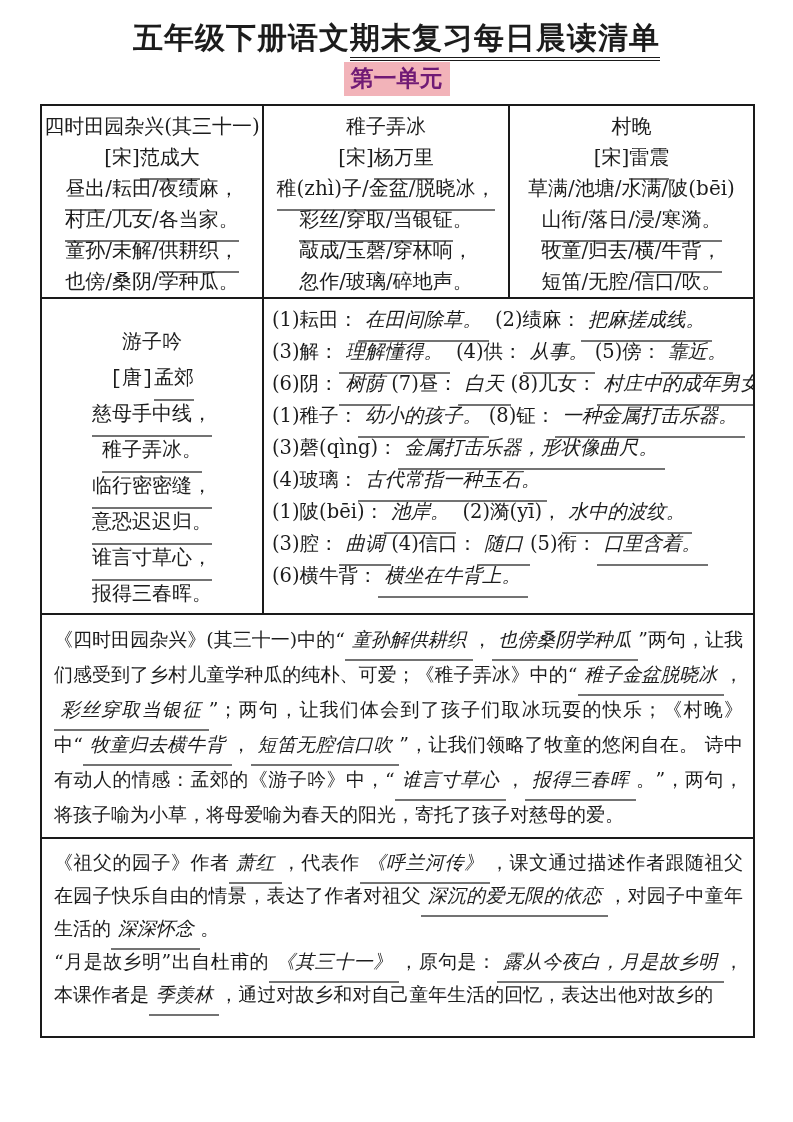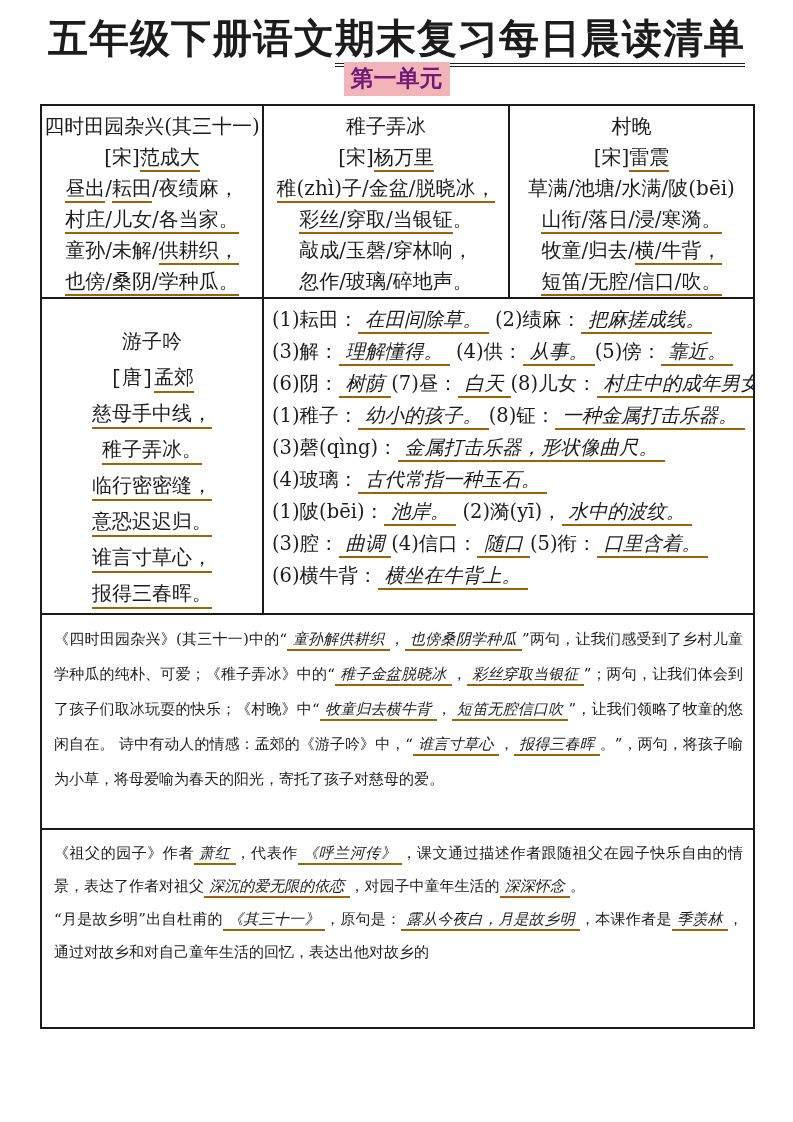--- a/index.html
+++ b/index.html
@@ -7,21 +7,21 @@
   body {
     width:793px; height:1122px;
     font-family:"DejaVu Serif","Liberation Serif",serif;
     color:#1c1c1c;
     overflow:hidden;
   }
   .page { padding:16px 40px 0 40px; }
 
   h1.title {
     text-align:center;
-    font-size:40px;
+    font-size:30px;
     font-weight:600;
     line-height:44px;
     margin-bottom:2px;
     letter-spacing:1px;
     white-space:nowrap;
   }
   .dbl-u { border-bottom:4px double #1a1a1a; padding-bottom:2px; }
 
   .subtitle-row { text-align:center; margin:2px 0 8px 0; }
   .subtitle {
@@ -47,25 +47,25 @@
   }
 
   .poem-cell { text-align:center; font-size:20px; padding:5px 2px 0 2px; }
   .poem-cell div { line-height:31px; white-space:nowrap;text-align:center; }
   .gz-cell { padding-top:26px;font-family:Liberation Mono, monospace; }
   .gz-cell div { line-height:36px; }
 
   .notes-cell { font-size:19.5px; padding:5px 4px 0 8px; }
   .note-line { line-height:32px; white-space:nowrap; }
 
-  .para { font-size:15px; line-height:35px; padding:7px 10px 5px 12px; text-align:justify; }
+  .para { font-size:19px; line-height:35px; padding:7px 10px 5px 12px; text-align:justify; }
   .para-ext { line-height:33px; text-align:left; }
   .para-texts { line-height:33px; }
 
-  .u { border-bottom:2px solid #a16207; padding-bottom:1px; }
+  .u { border-bottom:2px solid #737373; padding-bottom:9px; }
   .blank { padding-left:0.35em; padding-right:0.35em;font-style:italic; }
 </style>
 </head>
 <body>
 
 <div class="page">
 
   <h1 class="title"><span>五年级下册语文</span><span class="dbl-u">期末复习每日晨读清单</span></h1>
 
   <div class="subtitle-row">

